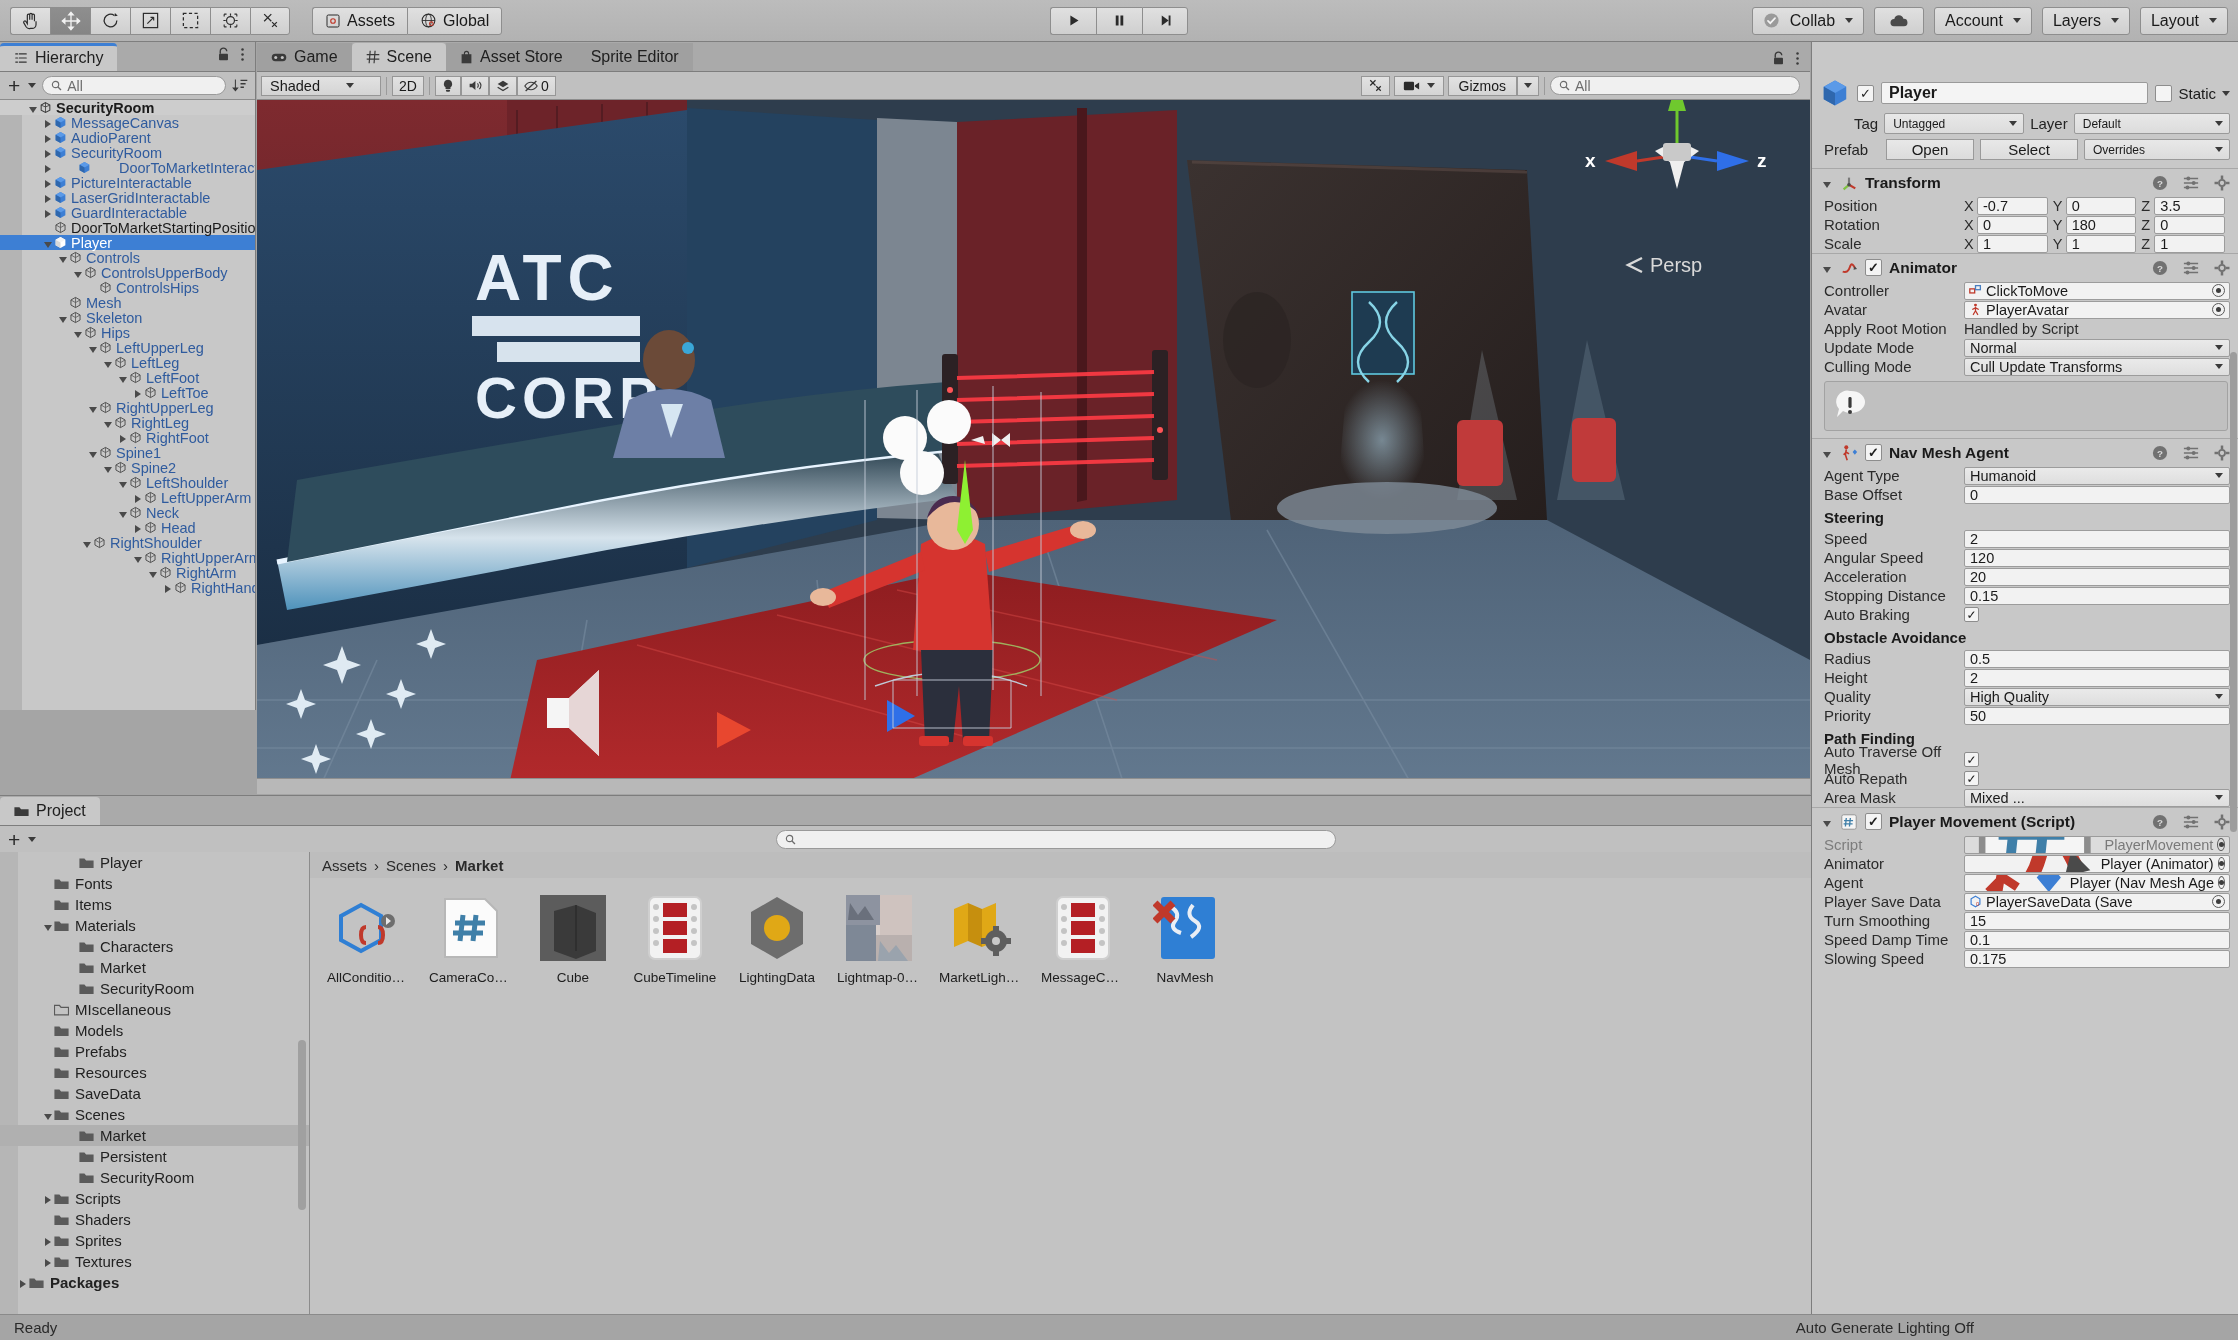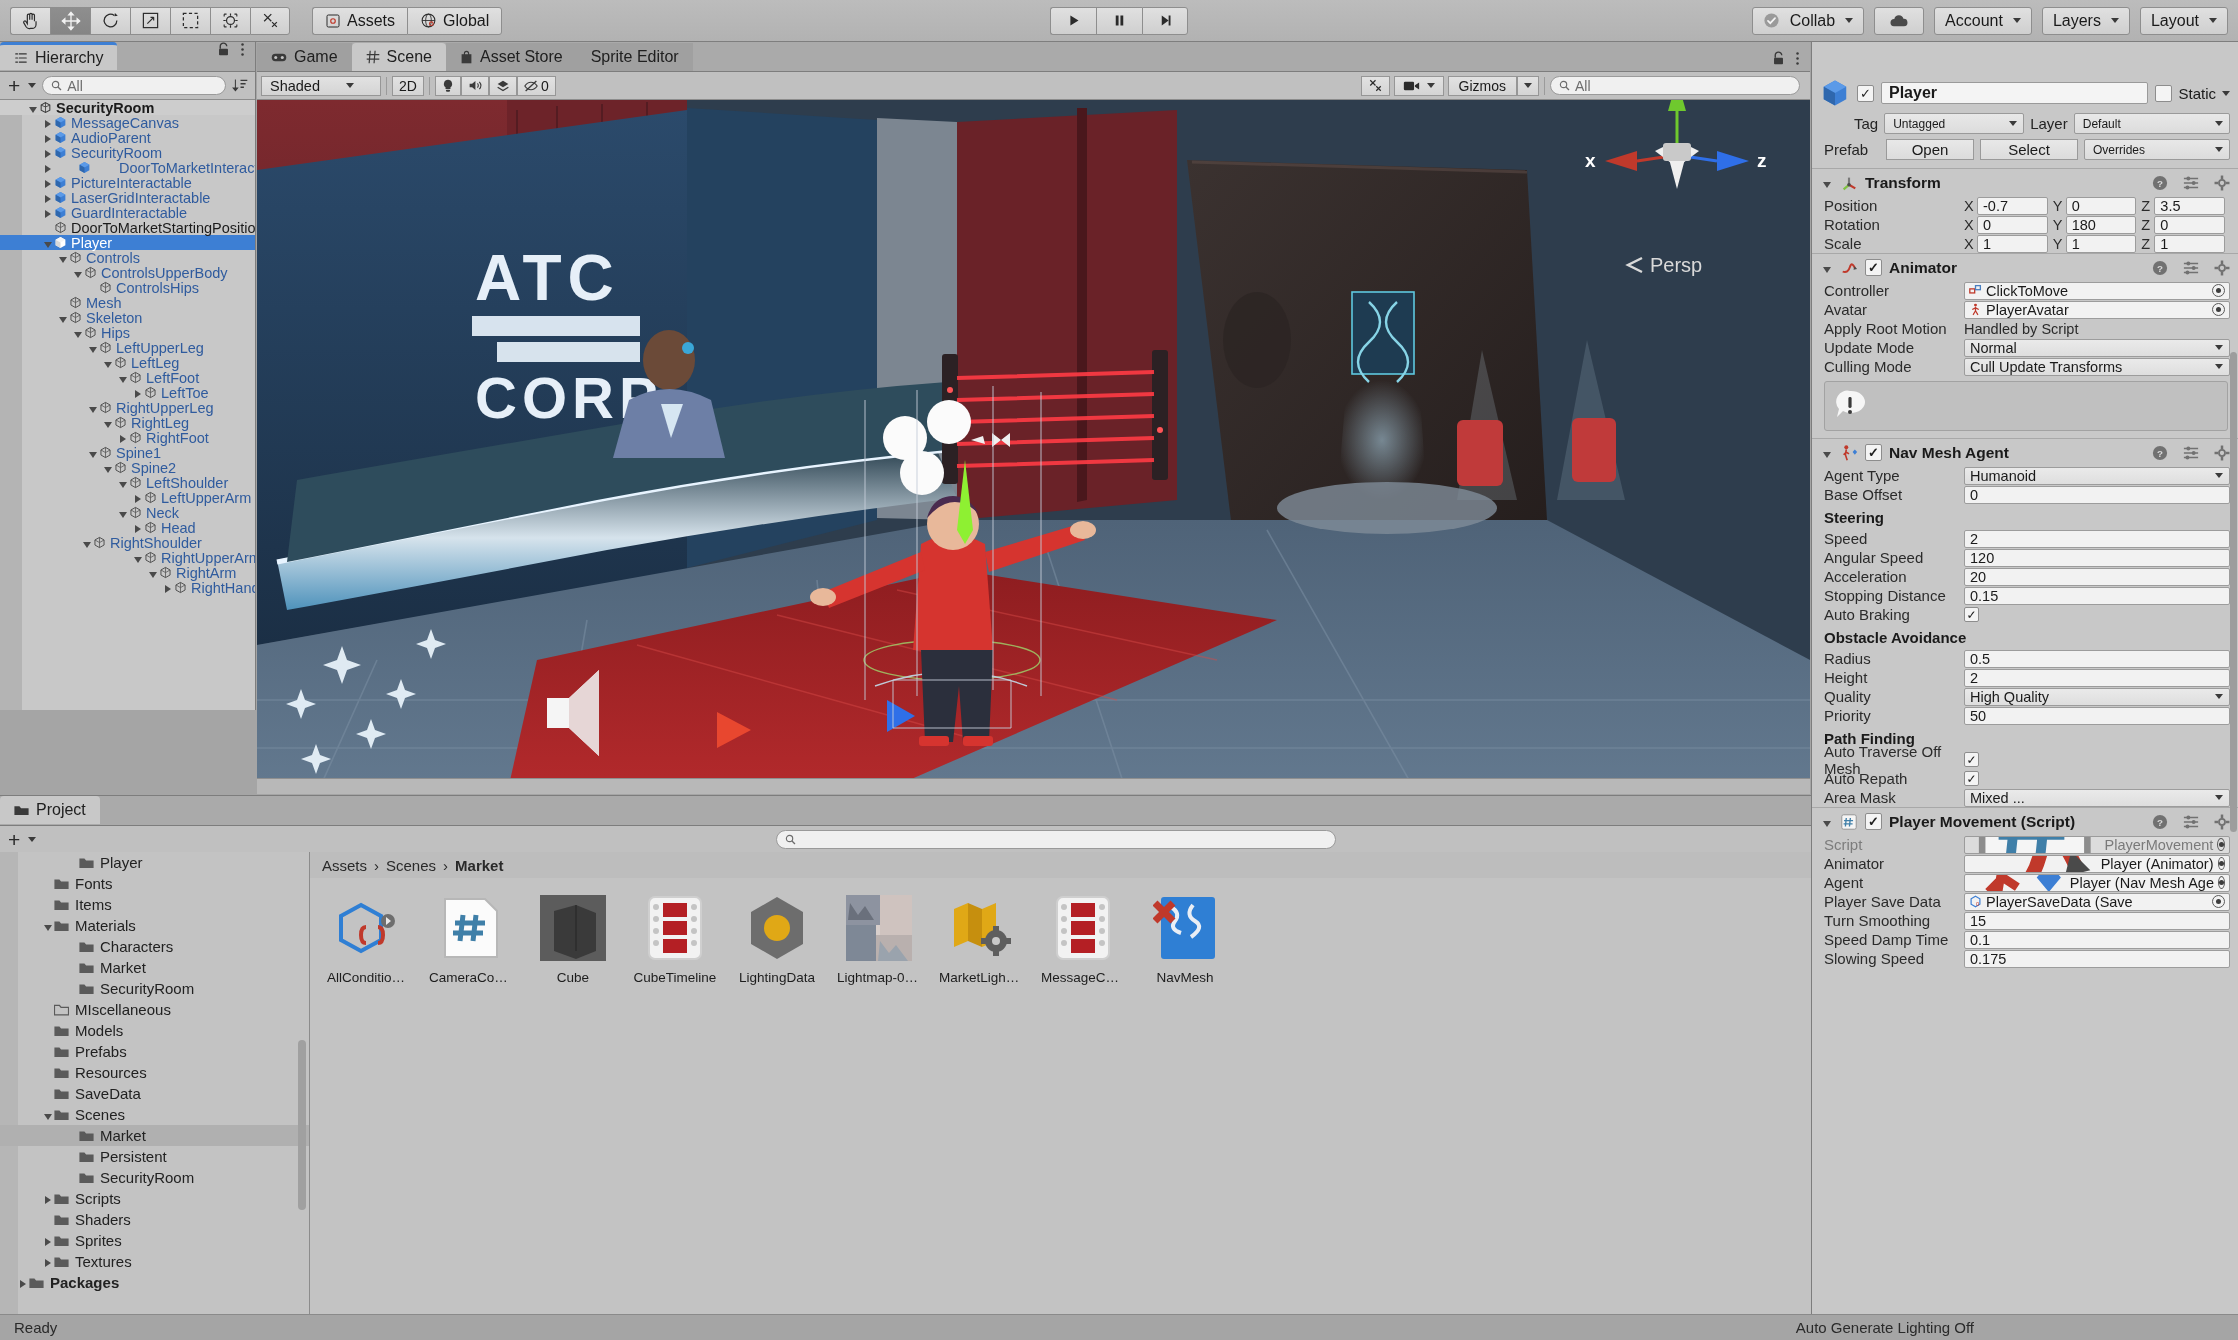--- a/index.html
+++ b/index.html
@@ -32,21 +32,21 @@
              border:1px solid #8e8e8e; border-right:none; display:flex;
              align-items:center;justify-content:center;}
   .play-btn:first-child{border-radius:3px 0 0 3px;}
   .play-btn:last-child{border-radius:0 3px 3px 0;border-right:1px solid #8e8e8e;}
   #tb-right{ margin-left:auto; display:flex; align-items:center; gap:10px; }
   .drop-btn{ height:28px; padding:0 10px; display:flex; align-items:center; gap:10px;
              background:linear-gradient(#e0e0e0,#cfcfcf); border:1px solid #8e8e8e;
              border-radius:3px; font-size:16px; }
 
   
-  .tabbar{ height:30px; background:#aaaaaa; display:flex; align-items:flex-start;
+  .tabbar{ height:30px; background:#aaaaaa; display:flex; align-items:center;
            border-bottom:1px solid #7d7d7d; }
   .tab{ height:28px; padding:0 14px; display:flex; align-items:center; gap:7px;
         font-size:16px; color:#202020; background:#a0a0a0; }
   .tab.active{ background:#c8c8c8; border-radius:4px 4px 0 0; }
   .tab.sel-blue{ border-top:3px solid #3d7fd4; }
   .tabbar .sp{ flex:1; }
   .tab-icons{ display:flex; align-items:center; gap:10px; padding:0 10px 5px 0; }
 
   
   #hierarchy{ position:absolute; left:0; top:42px; width:256px; height:668px;

